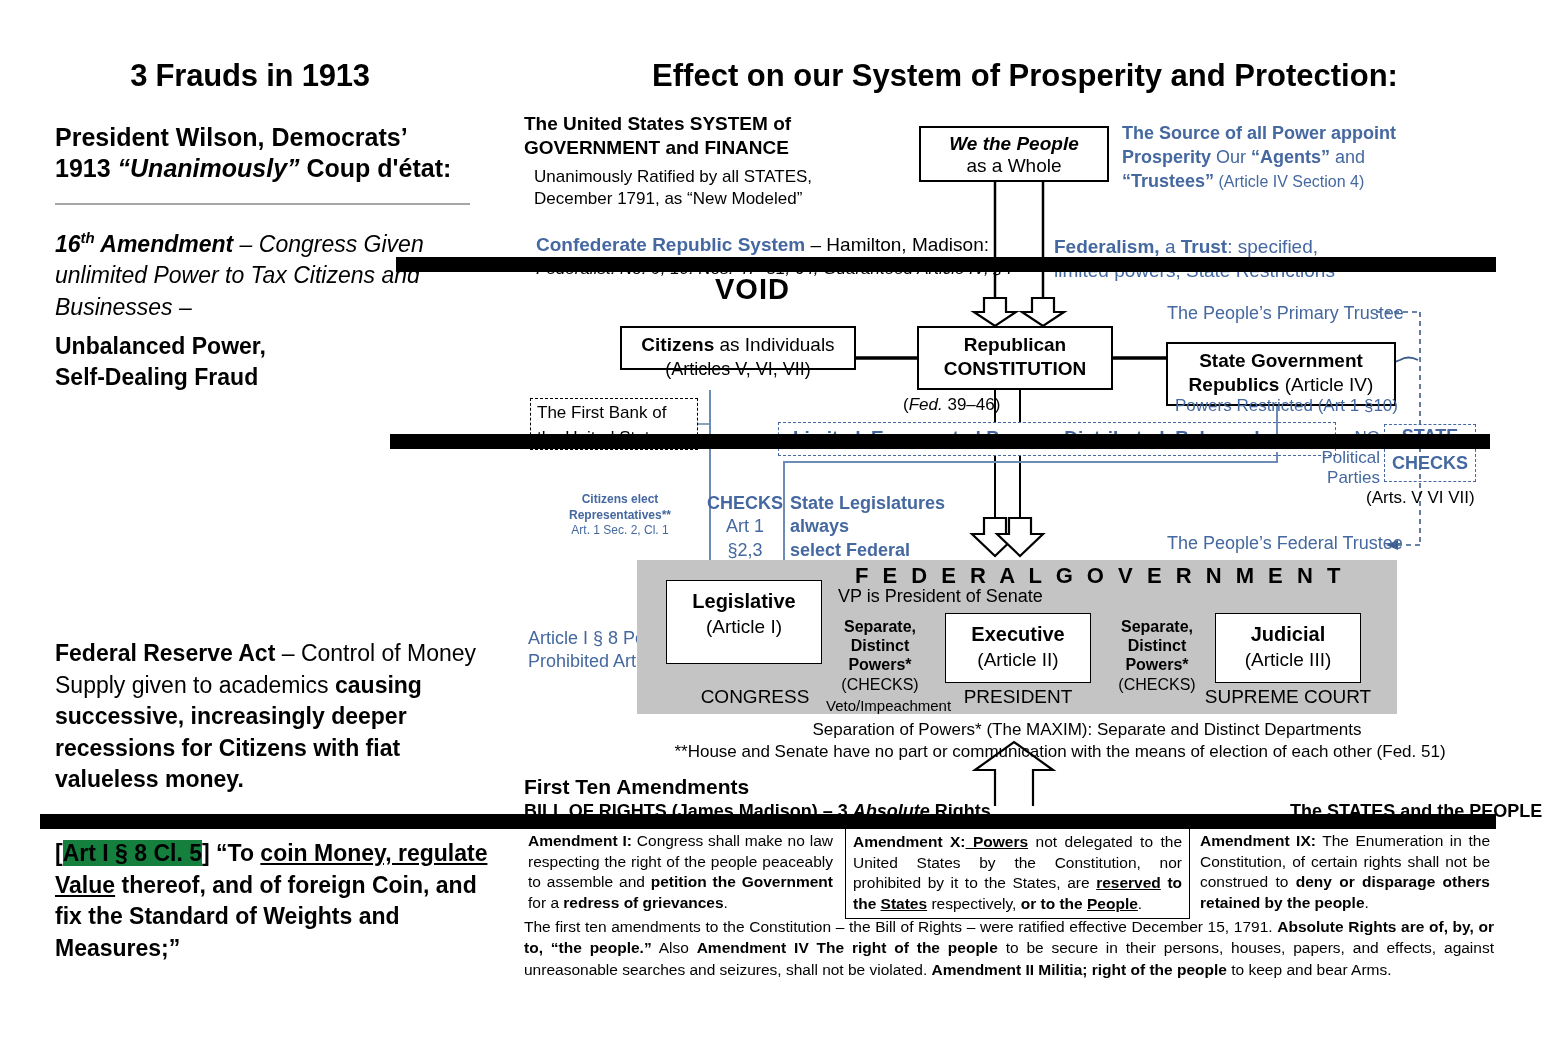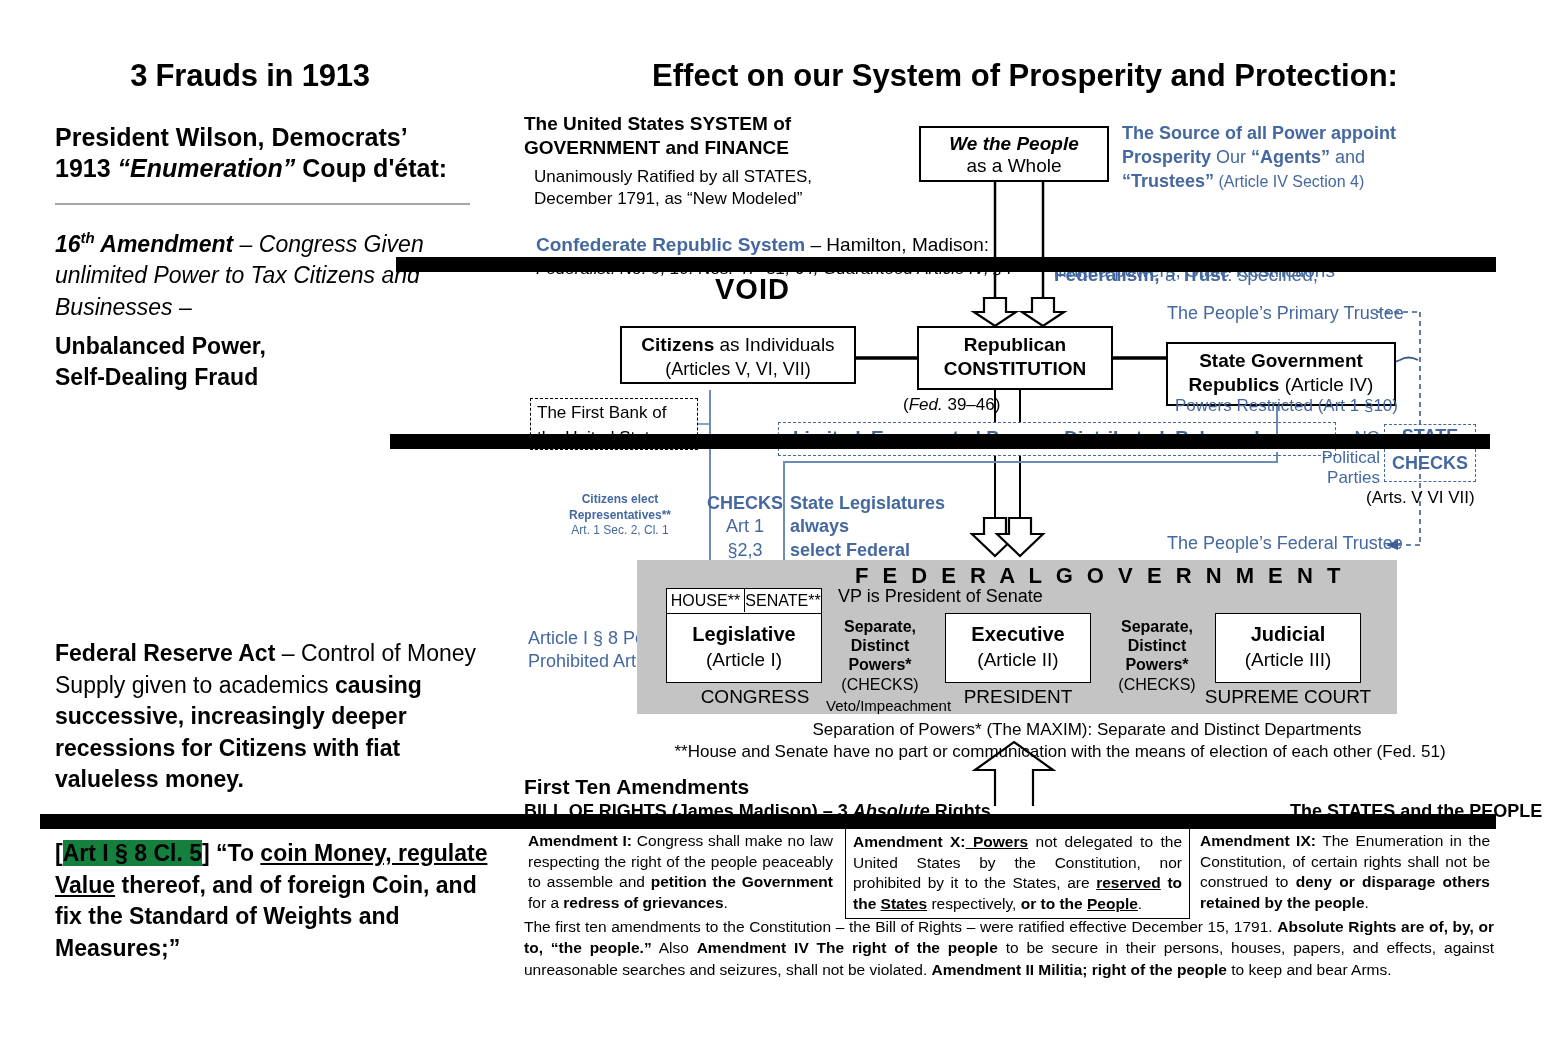--- a/index.html
+++ b/index.html
@@ -34,32 +34,32 @@
 
   
   #right-title{left:510px;top:58px;width:1030px;text-align:center;font-size:31px;font-weight:bold;}
 
   
   #us-sys{left:524px;top:112px;width:330px;font-size:19px;font-weight:bold;line-height:1.28;}
   #us-sys-sub{left:534px;top:166px;width:340px;font-size:17px;line-height:1.3;}
   #conf-rep{left:536px;top:233px;width:480px;font-size:19px;line-height:1.3;}
   #conf-rep2{left:536px;top:258px;width:480px;font-size:17px;line-height:1.3;font-style:italic;}
   #void{left:715px;top:273px;font-size:29px;font-weight:bold;letter-spacing:1px;}
-  #federalism{left:1054px;top:234px;width:400px;font-size:19px;line-height:1.35;margin-top:28px;}
+  #federalism{left:1054px;top:234px;width:400px;font-size:19px;line-height:1.35;}
   #federalism2{left:1054px;top:258px;width:400px;font-size:19px;line-height:1.35;}
   #source-power{left:1122px;top:122px;width:310px;font-size:18px;font-weight:bold;line-height:1.32;}
   #source-power .light{font-weight:normal;}
   #source-power .small{font-weight:normal;font-size:16px;}
 
   
   .box{border:2px solid #000;background:#fff;box-sizing:border-box;text-align:center;}
   #we-people{left:919px;top:126px;width:190px;height:56px;}
   #we-people .l1{font-size:19px;font-weight:bold;font-style:italic;margin-top:5px;}
   #we-people .l2{font-size:19px;}
-  #citizens{left:620px;top:326px;width:236px;height:58px;}
+  #citizens{left:620px;top:326px;width:236px;height:44px;}
   #citizens .l1{font-size:19px;margin-top:6px;}
   #citizens .l2{font-size:18px;margin-top:3px;}
   #rep-const{left:917px;top:326px;width:196px;height:64px;}
   #rep-const .l1{font-size:19px;font-weight:bold;margin-top:6px;}
   #rep-const .l2{font-size:19px;font-weight:bold;margin-top:2px;}
   #state-gov{left:1166px;top:326px;width:230px;height:64px;margin-top:16px;}
   #state-gov .l1{font-size:19px;font-weight:bold;margin-top:6px;}
   #state-gov .l2{font-size:19px;font-weight:bold;margin-top:2px;}
   #state-gov .l2 span.n{font-weight:normal;}
 
@@ -90,21 +90,21 @@
   
   #fedgov{left:637px;top:560px;width:760px;height:154px;background:#c4c4c4;}
   #fedgov-title{left:855px;top:563px;font-size:22px;font-weight:bold;letter-spacing:4px;}
   #vp-pres{left:838px;top:586px;font-size:18px;}
 
   #house-senate{left:666px;top:588px;width:156px;height:26px;border:1.5px solid #000;background:#fff;box-sizing:border-box;}
   #house-senate .half{width:50%;float:left;text-align:center;font-size:16px;line-height:23px;box-sizing:border-box;}
   #house-senate .half.r{border-left:1.5px solid #000;}
 
   .branch{border:1.5px solid #000;background:#fff;box-sizing:border-box;text-align:center;}
-  #legis{left:666px;top:613px;width:156px;height:70px;}
+  #legis{left:666px;top:580px;width:156px;height:84px;}
   #exec{left:945px;top:613px;width:146px;height:70px;}
   #jud{left:1215px;top:613px;width:146px;height:70px;}
   .branch .l1{font-size:20px;font-weight:bold;margin-top:9px;}
   .branch .l2{font-size:19px;margin-top:3px;}
   .branch-label{font-size:19px;position:absolute;text-align:center;}
   #congress-lbl{left:677px;top:686px;width:156px;}
   #president-lbl{left:945px;top:686px;width:146px;}
   #supreme-lbl{left:1195px;top:686px;width:186px;}
 
   .sep-pow{position:absolute;text-align:center;font-size:16px;font-weight:bold;line-height:1.2;}
@@ -137,21 +137,21 @@
 </style>
 </head>
 <body>
 
 <div class="abs" id="left-col">
 
   <div class="abs" id="left-title">3 Frauds in 1913</div>
 
   <div class="abs" id="left-sub">
     <span>President Wilson, Democrats’</span><br>
-    <span>1913 </span><span class="i">“Enumeration”</span><span> Coup d'état:</span>
+    <span>1913 </span><span class="i">“Unanimously”</span><span> Coup d'état:</span>
   </div>
 
   <div class="abs" id="left-rule"></div>
 
   <div class="abs" id="frauds">
 
     <div class="fraud-block">
       <div class="fraud-it"><span class="hd">16</span><span class="hd sup">th</span><span class="hd"> Amendment</span><span> – Congress Given unlimited Power to Tax Citizens and Businesses –</span></div>
       <div class="fraud-bold" style="white-space:pre-line">Unbalanced Power,
 Self-Dealing Fraud</div>

